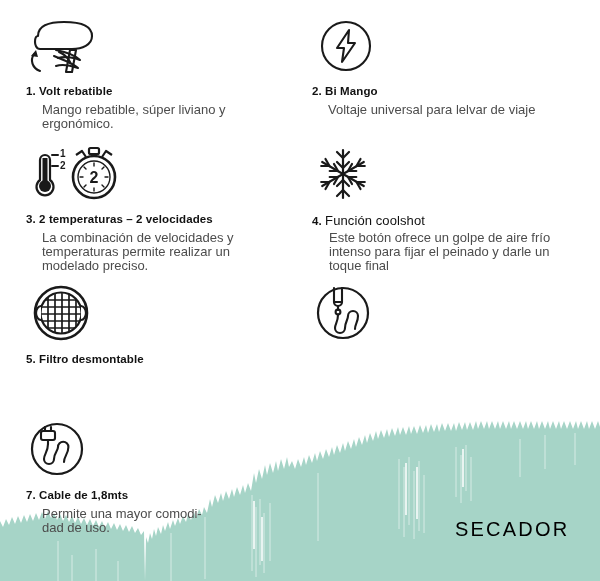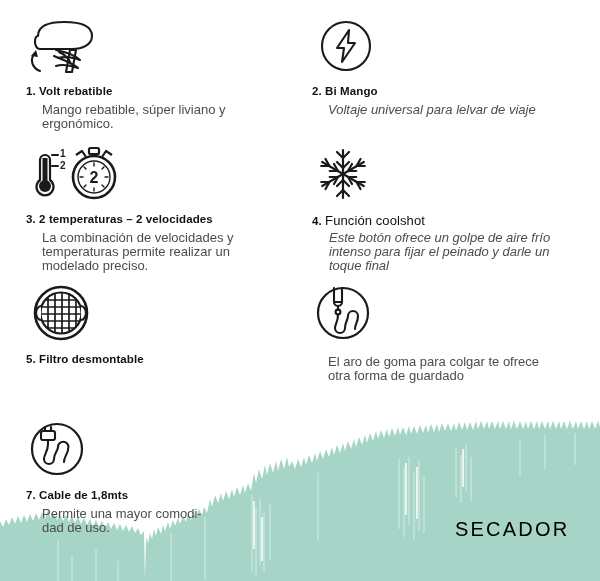--- a/index.html
+++ b/index.html
@@ -78,21 +78,20 @@
     color: #4c4c4c;
     padding-left: 16px;
     max-width: 215px;
   }
   .f-body.tight {
     margin-top: 3px;
     padding-left: 17px;
   }
   .f-body.wide {
     max-width: 250px;
-    font-style: italic;
   }
 </style>
 </head>
 <body>
 
 <svg id="grass-band" viewBox="0 0 600 160" preserveAspectRatio="none" aria-hidden="true">
   <defs>
     <clipPath id="grassClip">
       <path d="M145,160 L146,116 L148,122 L150,112 L152,118 L154,108 L156,115 L158,106
                L161,113 L163,104 L165,110 L168,101 L170,108 L173,99 L175,105 L178,97
@@ -313,21 +312,20 @@
         <g fill="none" stroke="#1a1a1a" stroke-width="2.1" stroke-linecap="round" stroke-linejoin="round">
           <path d="M22,6 L22,20 a4,4 0 0 0 8,0 L30,6"></path>
           <path d="M22,20 L30,20"></path>
           <path d="M26,24 L26,28"></path>
           <circle cx="26" cy="30" r="2.4"></circle>
           <path d="M26,33 C26,40 23,42 23,46 a5,5 0 0 0 10,0 C33,40 36,38 36,34
                    a5,5 0 0 1 10,0 C46,40 43,42 43,47"></path>
         </g>
       </svg>
     </div>
-    <div class="f-body" style="margin-top:11px;">El aro de goma para colgar te ofrece otra forma de guardado</div>
   </div>
 
   <div class="feature" style="left:26px; top:418px;">
     <div class="icon-box">
       <svg width="62" height="62" viewBox="0 0 62 62">
         <circle cx="31" cy="31" r="25" fill="none" stroke="#1a1a1a" stroke-width="2.2"></circle>
         <g fill="none" stroke="#1a1a1a" stroke-width="2.1" stroke-linecap="round" stroke-linejoin="round">
           <path d="M19,9 L19,13 M25,9 L25,13"></path>
           <rect x="15" y="13" width="14" height="9" rx="2"></rect>
           <path d="M22,22 L22,26"></path>

